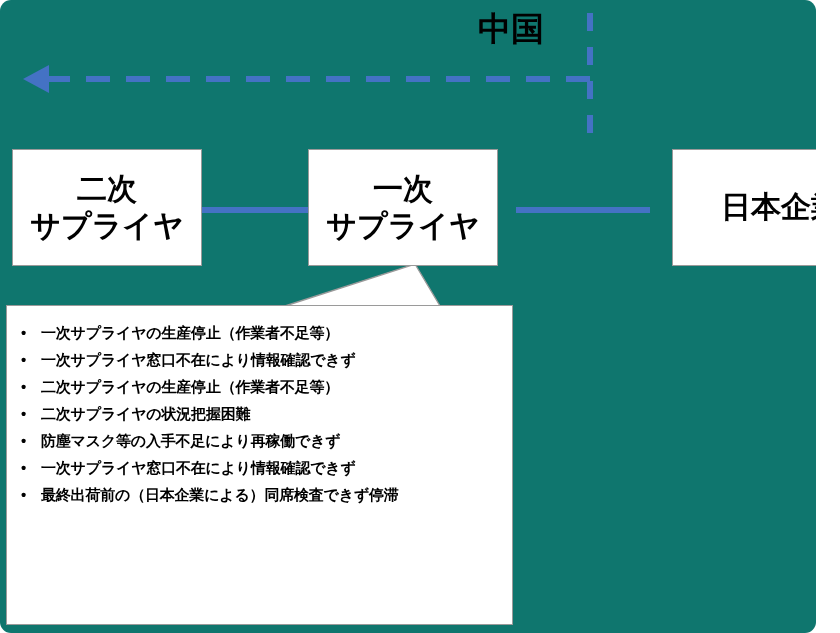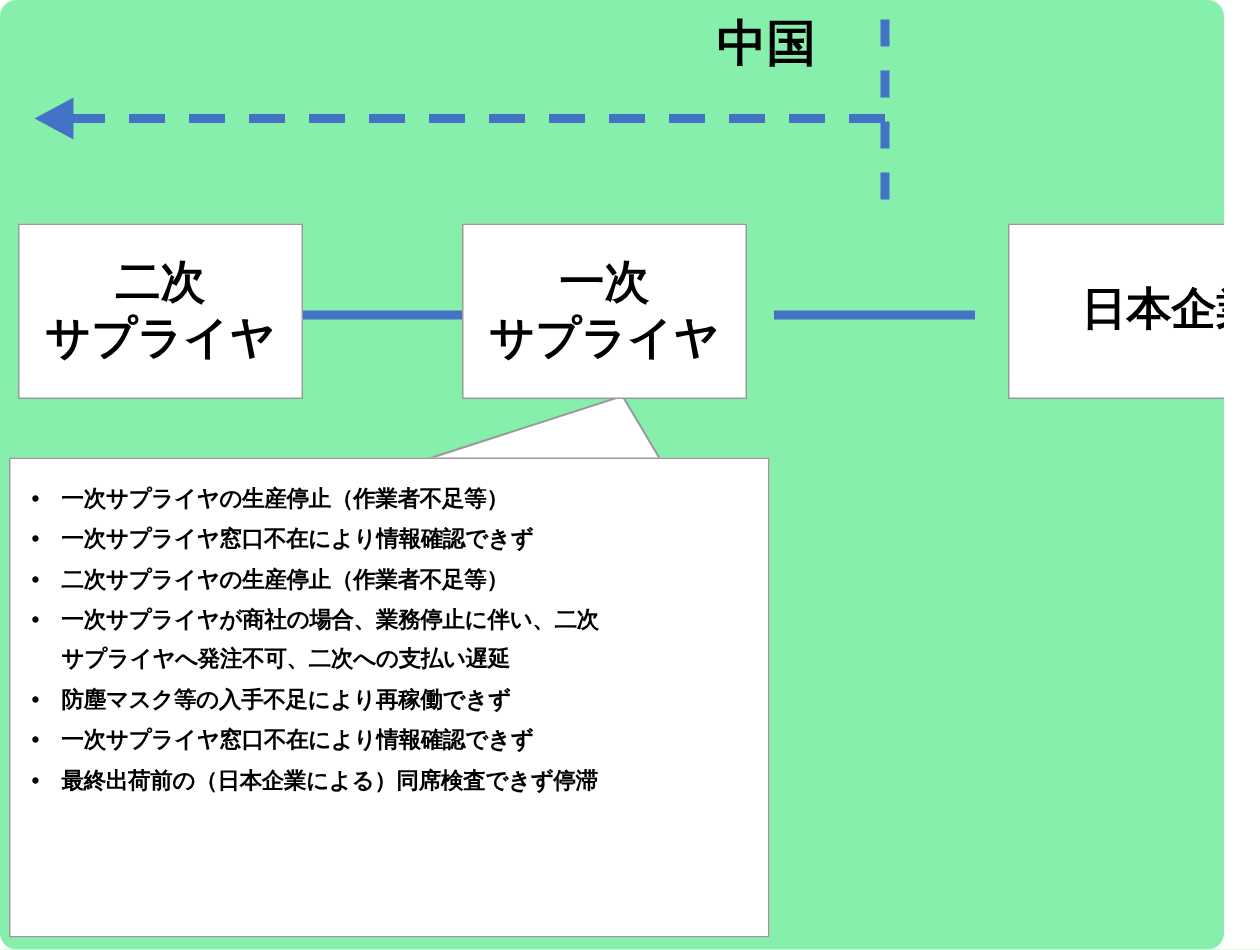--- a/index.html
+++ b/index.html
@@ -7,21 +7,21 @@
     padding: 0;
     background: #ffffff;
   }
   body {
     font-family: "Liberation Sans", "DejaVu Sans", sans-serif;
   }
   #canvas {
     position: relative;
     width: 816px;
     height: 633px;
-    background: #86efac;
+    background: #0f766e;
     overflow: hidden;
     border-radius: 11px;
   }
 
   
   .region-label {
     position: absolute;
     left: 478px;
     top: 12px;
     font-size: 33px;
@@ -150,20 +150,19 @@
   </div>
 
   <div class="node-box" id="node-japanese-company">
     <span class="node-text">日本企業</span>
   </div>
 
   <div id="issue-list-box">
     <div class="issue-item">一次サプライヤの生産停止（作業者不足等）</div>
     <div class="issue-item">一次サプライヤ窓口不在により情報確認できず</div>
     <div class="issue-item">二次サプライヤの生産停止（作業者不足等）</div>
-    <div class="issue-item">一次サプライヤが商社の場合、業務停止に伴い、二次
-サプライヤへ発注不可、二次への支払い遅延</div>
+    <div class="issue-item">二次サプライヤの状況把握困難</div>
     <div class="issue-item">防塵マスク等の入手不足により再稼働できず</div>
     <div class="issue-item">一次サプライヤ窓口不在により情報確認できず</div>
     <div class="issue-item">最終出荷前の（日本企業による）同席検査できず停滞</div>
   </div>
 
 </div>
 
 </body></html>

